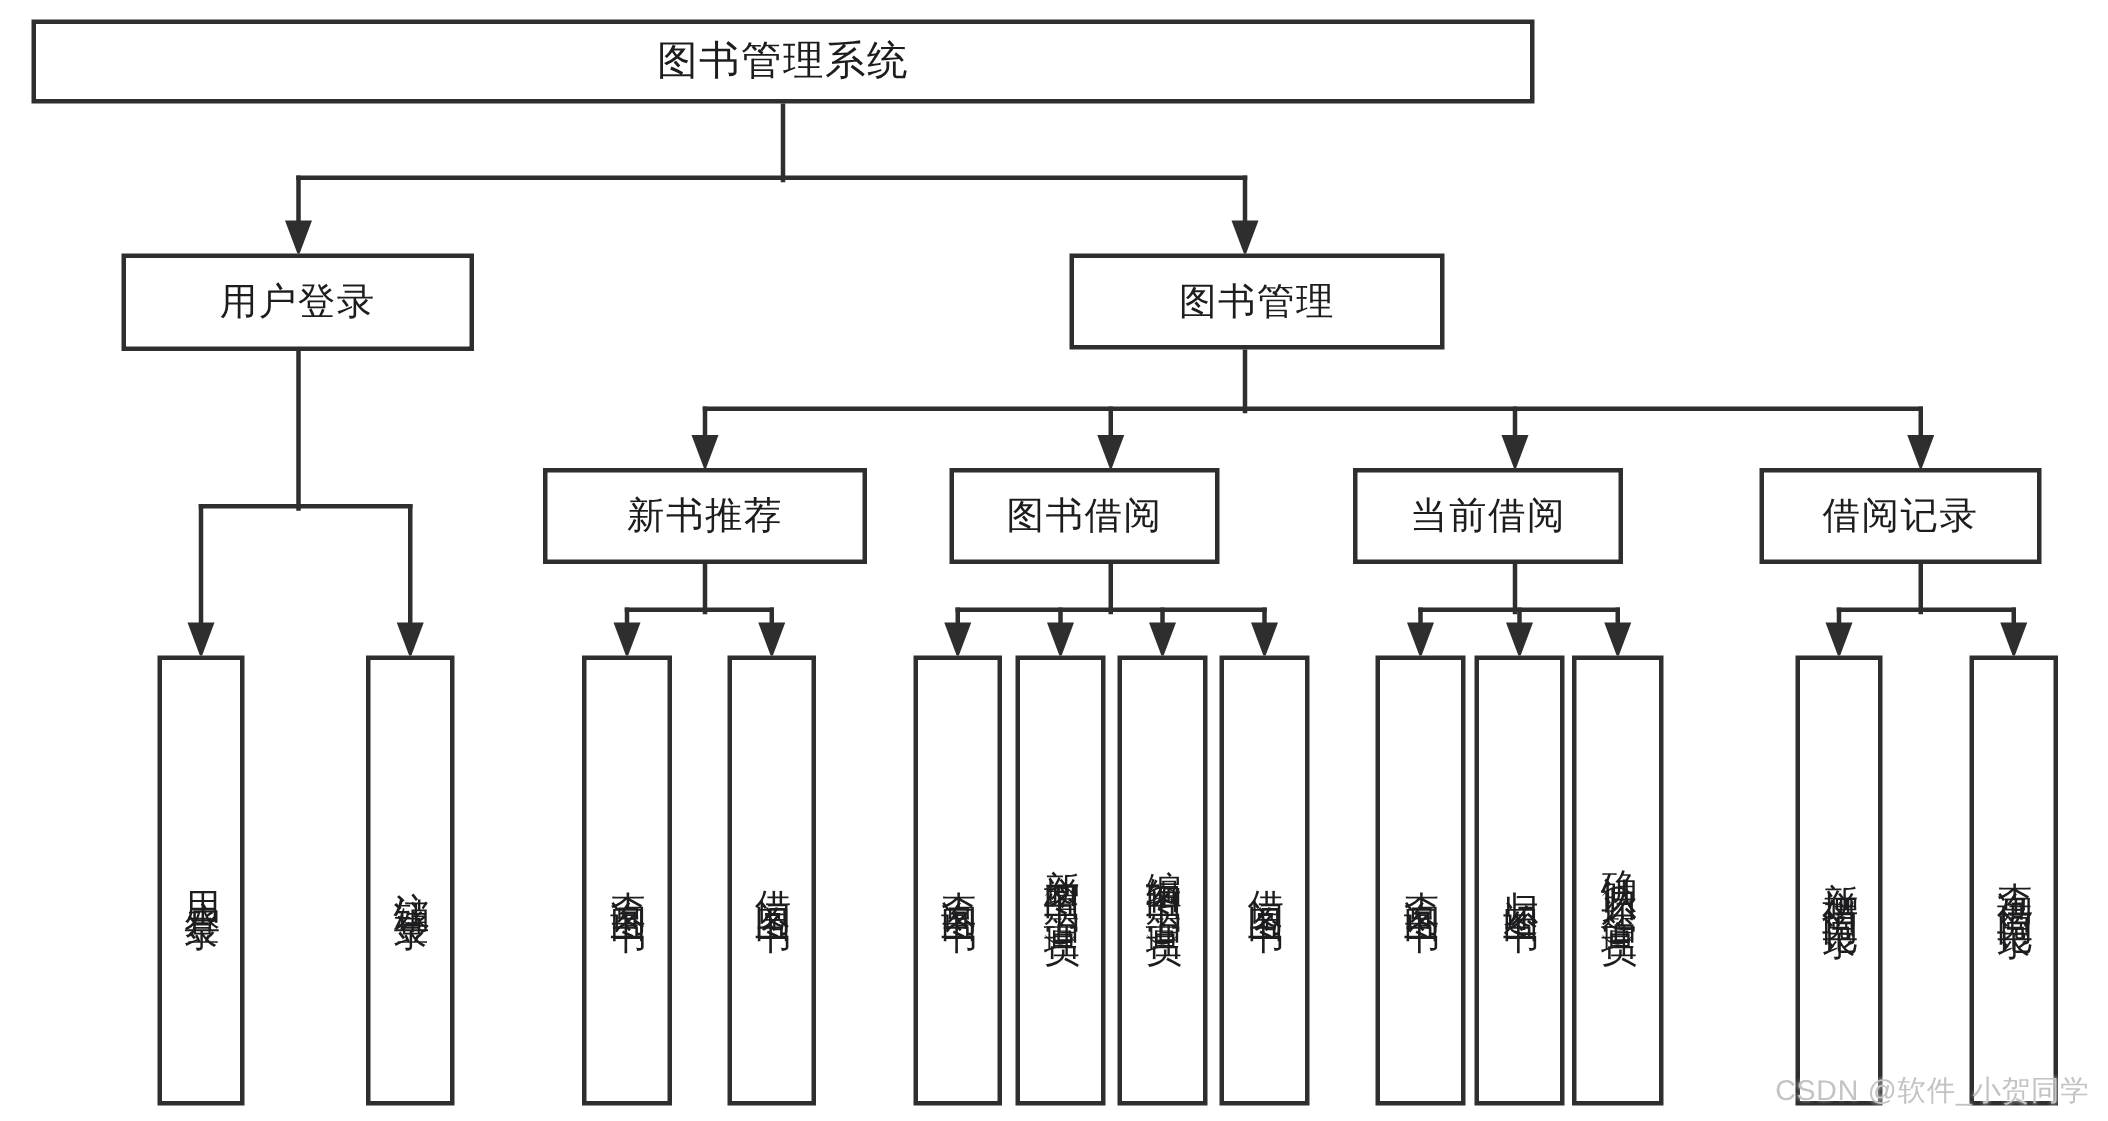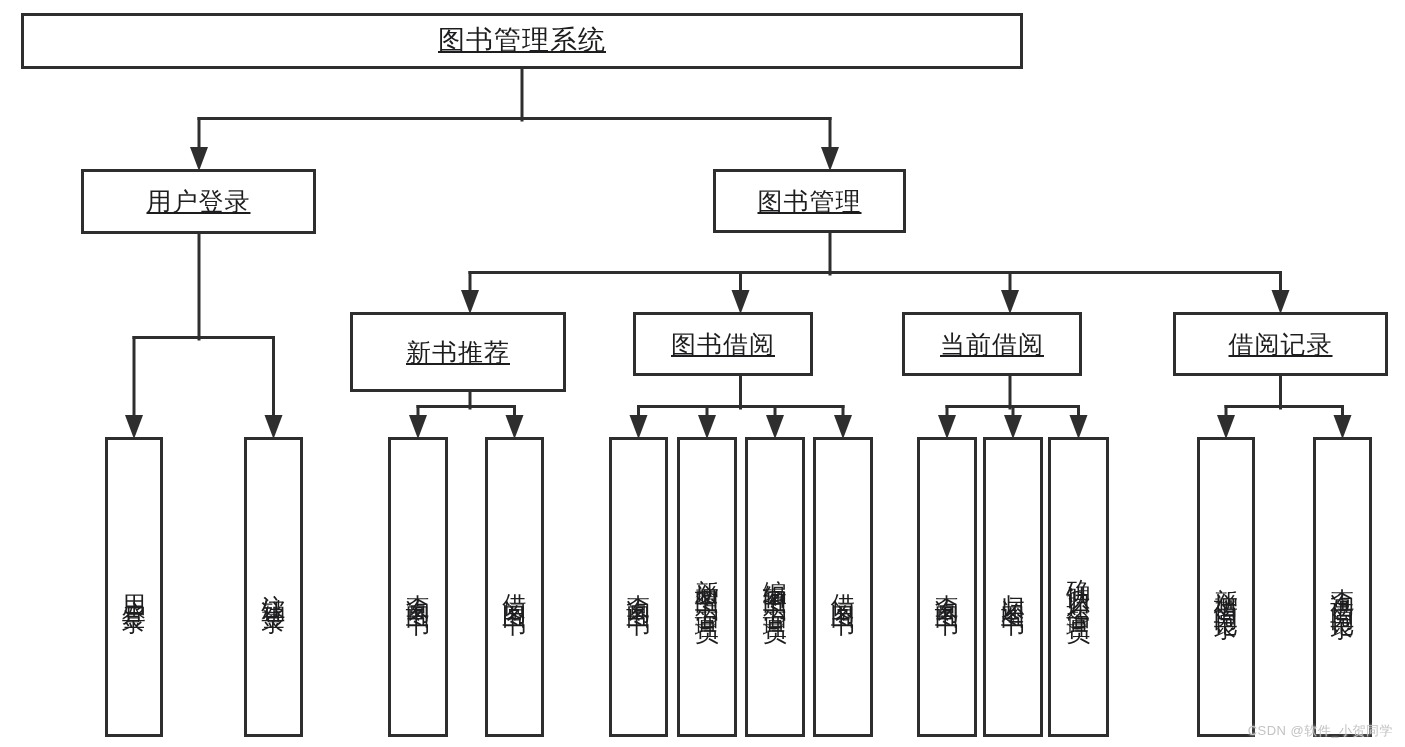--- a/index.html
+++ b/index.html
@@ -23,36 +23,36 @@
     box-sizing:border-box;
     border:3px solid var(--line);
     background:#fff;
     display:flex;
     align-items:center;
     justify-content:center;
     font-size:25px;
     line-height:1.15;
     white-space:nowrap;
   }
-  .hbox{ letter-spacing:1px;text-decoration:underline; }
+  .hbox{ letter-spacing:1px; }
   .root{ font-size:27px; }
   .vbox{
     writing-mode:vertical-rl;
     letter-spacing:6px;
     font-size:24px;
     white-space:normal;
   }
   .connector{ position:absolute; left:0; top:0; }
   .connector .line{ fill:none; stroke:var(--line); stroke-width:3; stroke-linecap:square; }
   .connector .arrow{ fill:var(--line); stroke:none; }
   .watermark{
     position:absolute;
     right:12px;
     bottom:7px;
-    font-size:13px;
+    font-size:19px;
     letter-spacing:.5px;
     color:var(--watermark);
     text-shadow:0 0 3px #ffffff;
     margin-left:20px;
   }
 </style>
 </head>
 <body>
 
 <div class="stage">
@@ -122,26 +122,26 @@
       <path class="line" d="M1226 406.5 L1226 418"></path>
       <path class="line" d="M1342.5 406.5 L1342.5 418"></path>
       <path class="arrow" d="M1217 415 L1235 415 L1226 439 Z"></path>
       <path class="arrow" d="M1333.5 415 L1351.5 415 L1342.5 439 Z"></path>
     </g>
   </svg>
 
   <div class="box hbox root" style="left:21px; top:13px; width:1002px; height:56px">图书管理系统</div>
 
   <div class="box hbox" style="left:81px; top:169px; width:235px; height:65px">用户登录</div>
-  <div class="box hbox" style="left:713px; top:169px; width:193px; height:64px">图书管理</div>
+  <div class="box hbox" style="left:713px; top:169px; width:250px; height:64px">图书管理</div>
 
-  <div class="box hbox" style="left:350px; top:312px; width:216px; height:80px">新书推荐</div>
+  <div class="box hbox" style="left:362px; top:312px; width:216px; height:64px">新书推荐</div>
   <div class="box hbox" style="left:633px; top:312px; width:180px; height:64px">图书借阅</div>
   <div class="box hbox" style="left:902px; top:312px; width:180px; height:64px">当前借阅</div>
-  <div class="box hbox" style="left:1173px; top:312px; width:215px; height:64px">借阅记录</div>
+  <div class="box hbox" style="left:1173px; top:312px; width:188px; height:64px">借阅记录</div>
 
   <div class="box vbox" style="left:105px; top:437px; width:58px; height:300px">用户登录</div>
   <div class="box vbox" style="left:244px; top:437px; width:59px; height:300px">注销登录</div>
 
   <div class="box vbox" style="left:388px; top:437px; width:60px; height:300px">查询图书</div>
   <div class="box vbox" style="left:485px; top:437px; width:59px; height:300px">借阅图书</div>
 
   <div class="box vbox" style="left:609px; top:437px; width:59px; height:300px">查询图书</div>
   <div class="box vbox" style="left:677px; top:437px; width:60px; height:300px">新增图书（管理员）</div>
   <div class="box vbox" style="left:745px; top:437px; width:60px; height:300px">编辑图书（管理员）</div>

